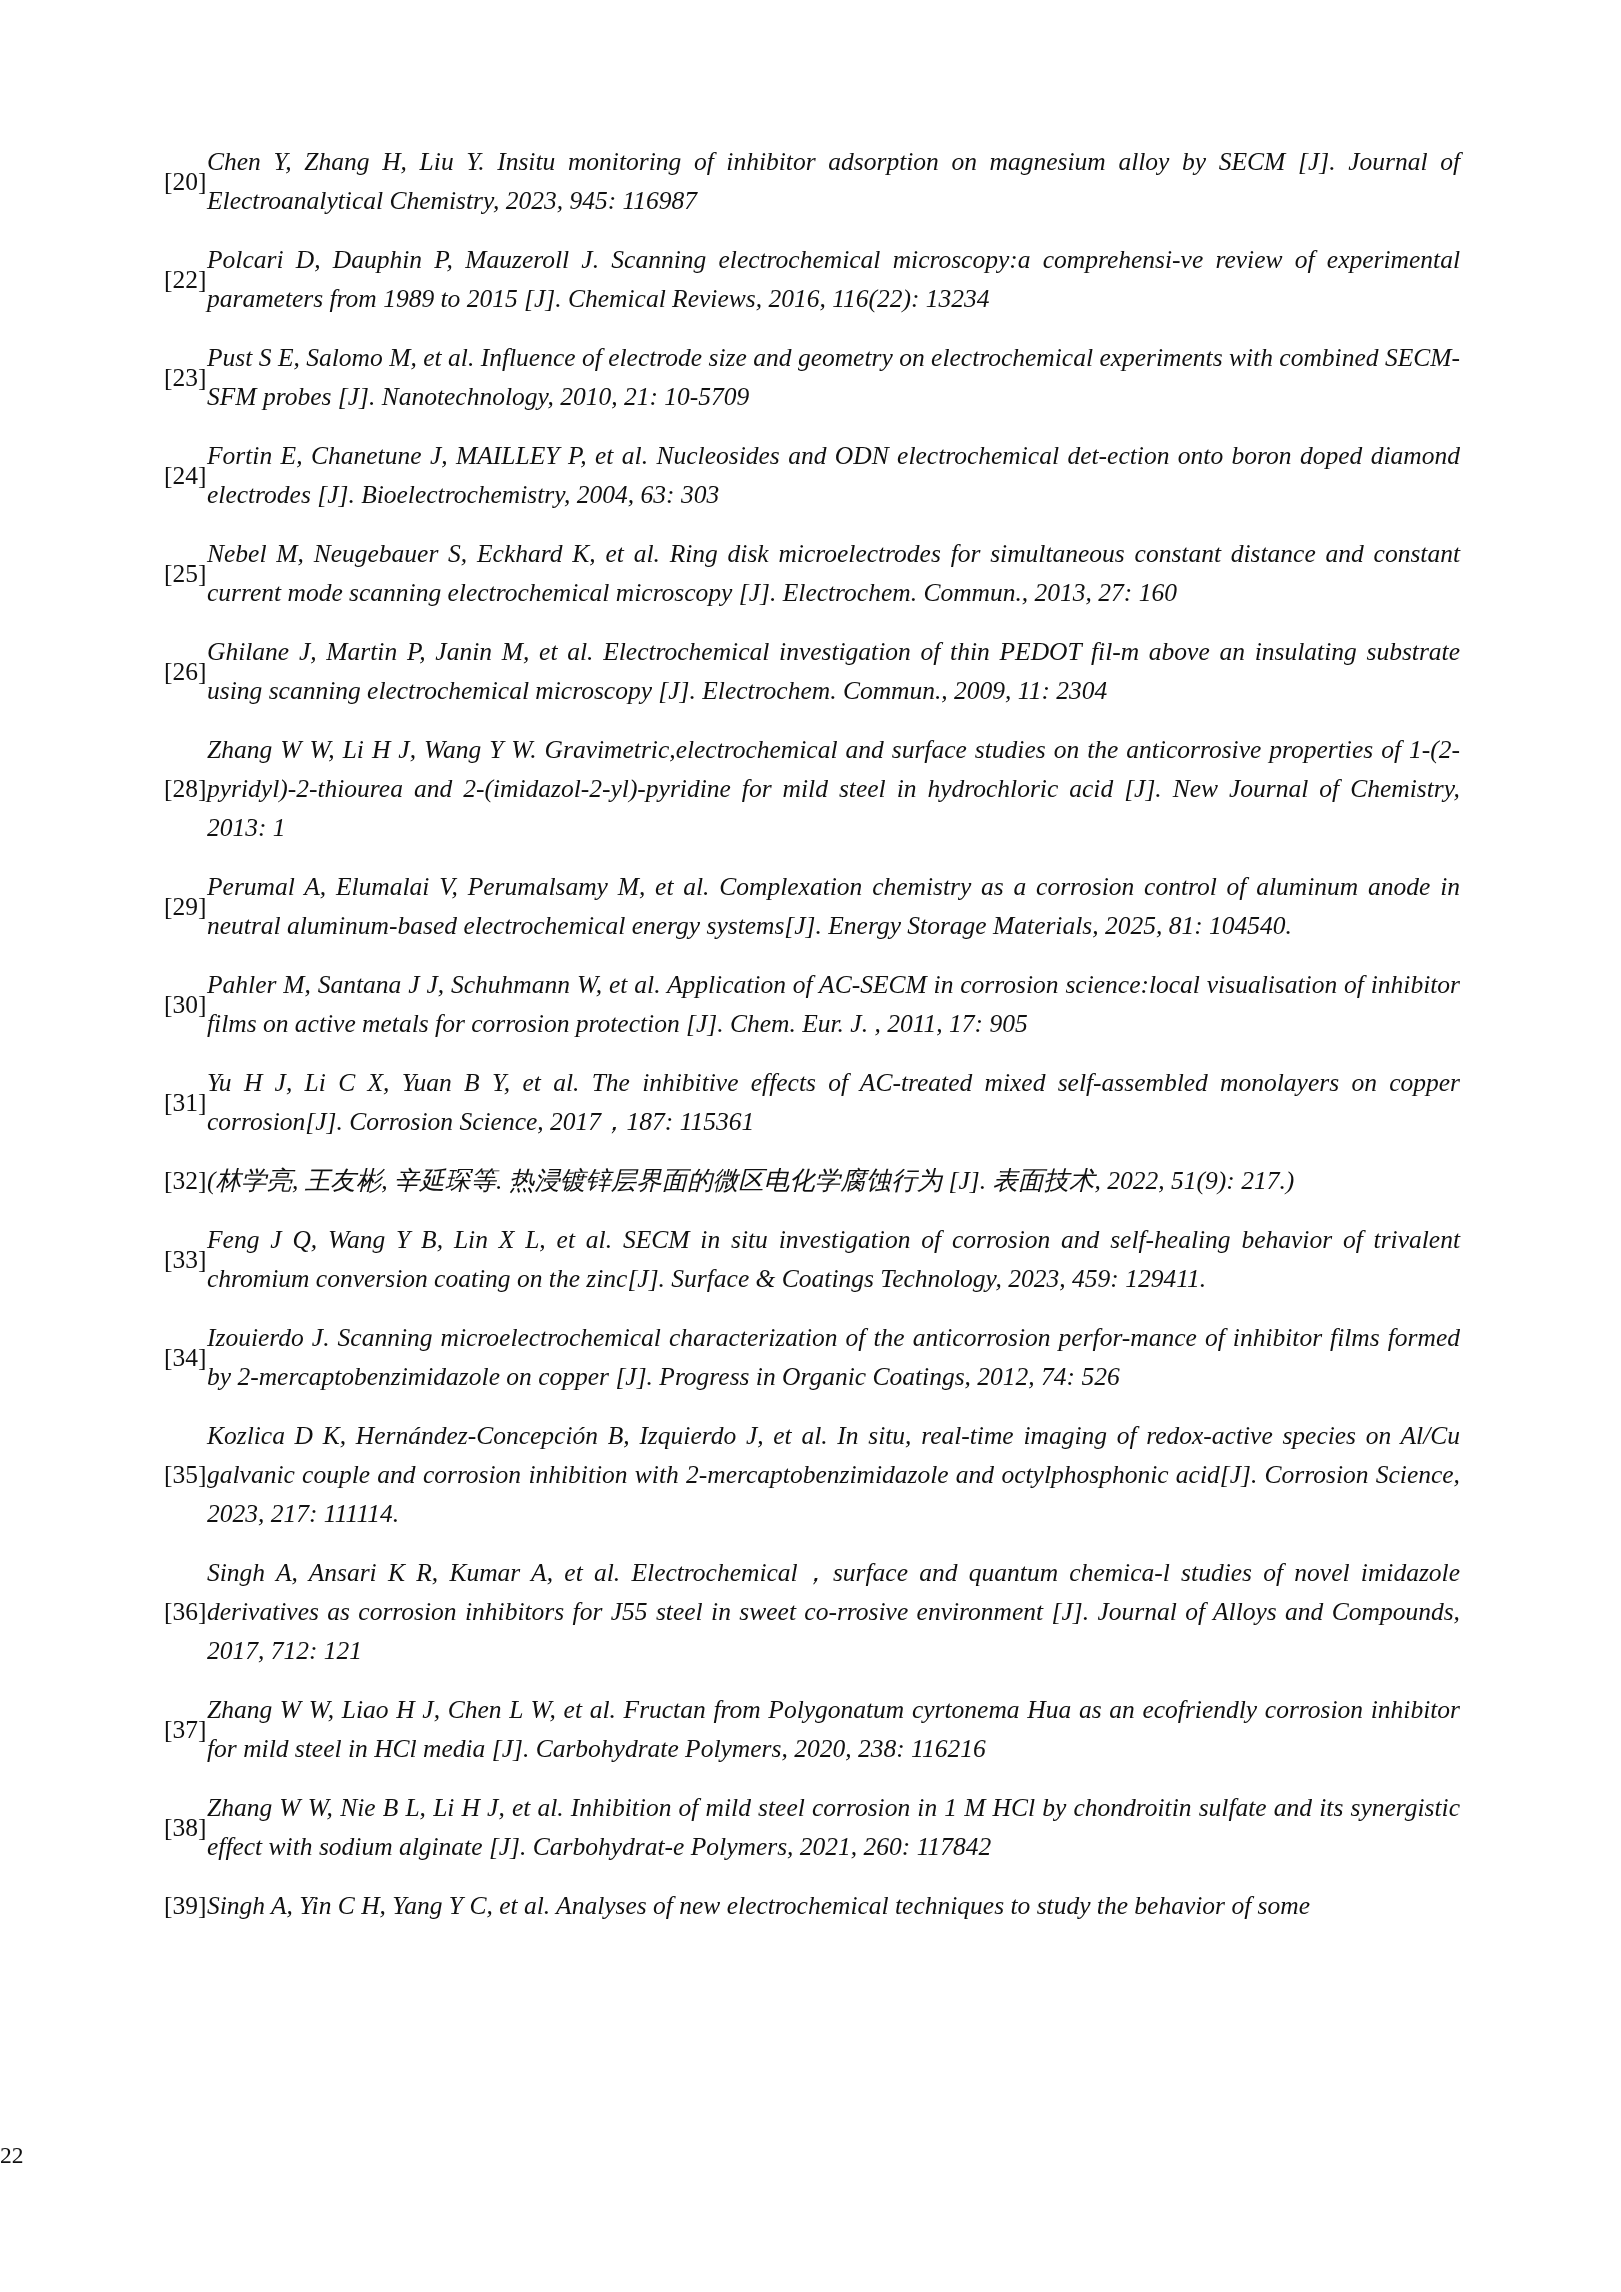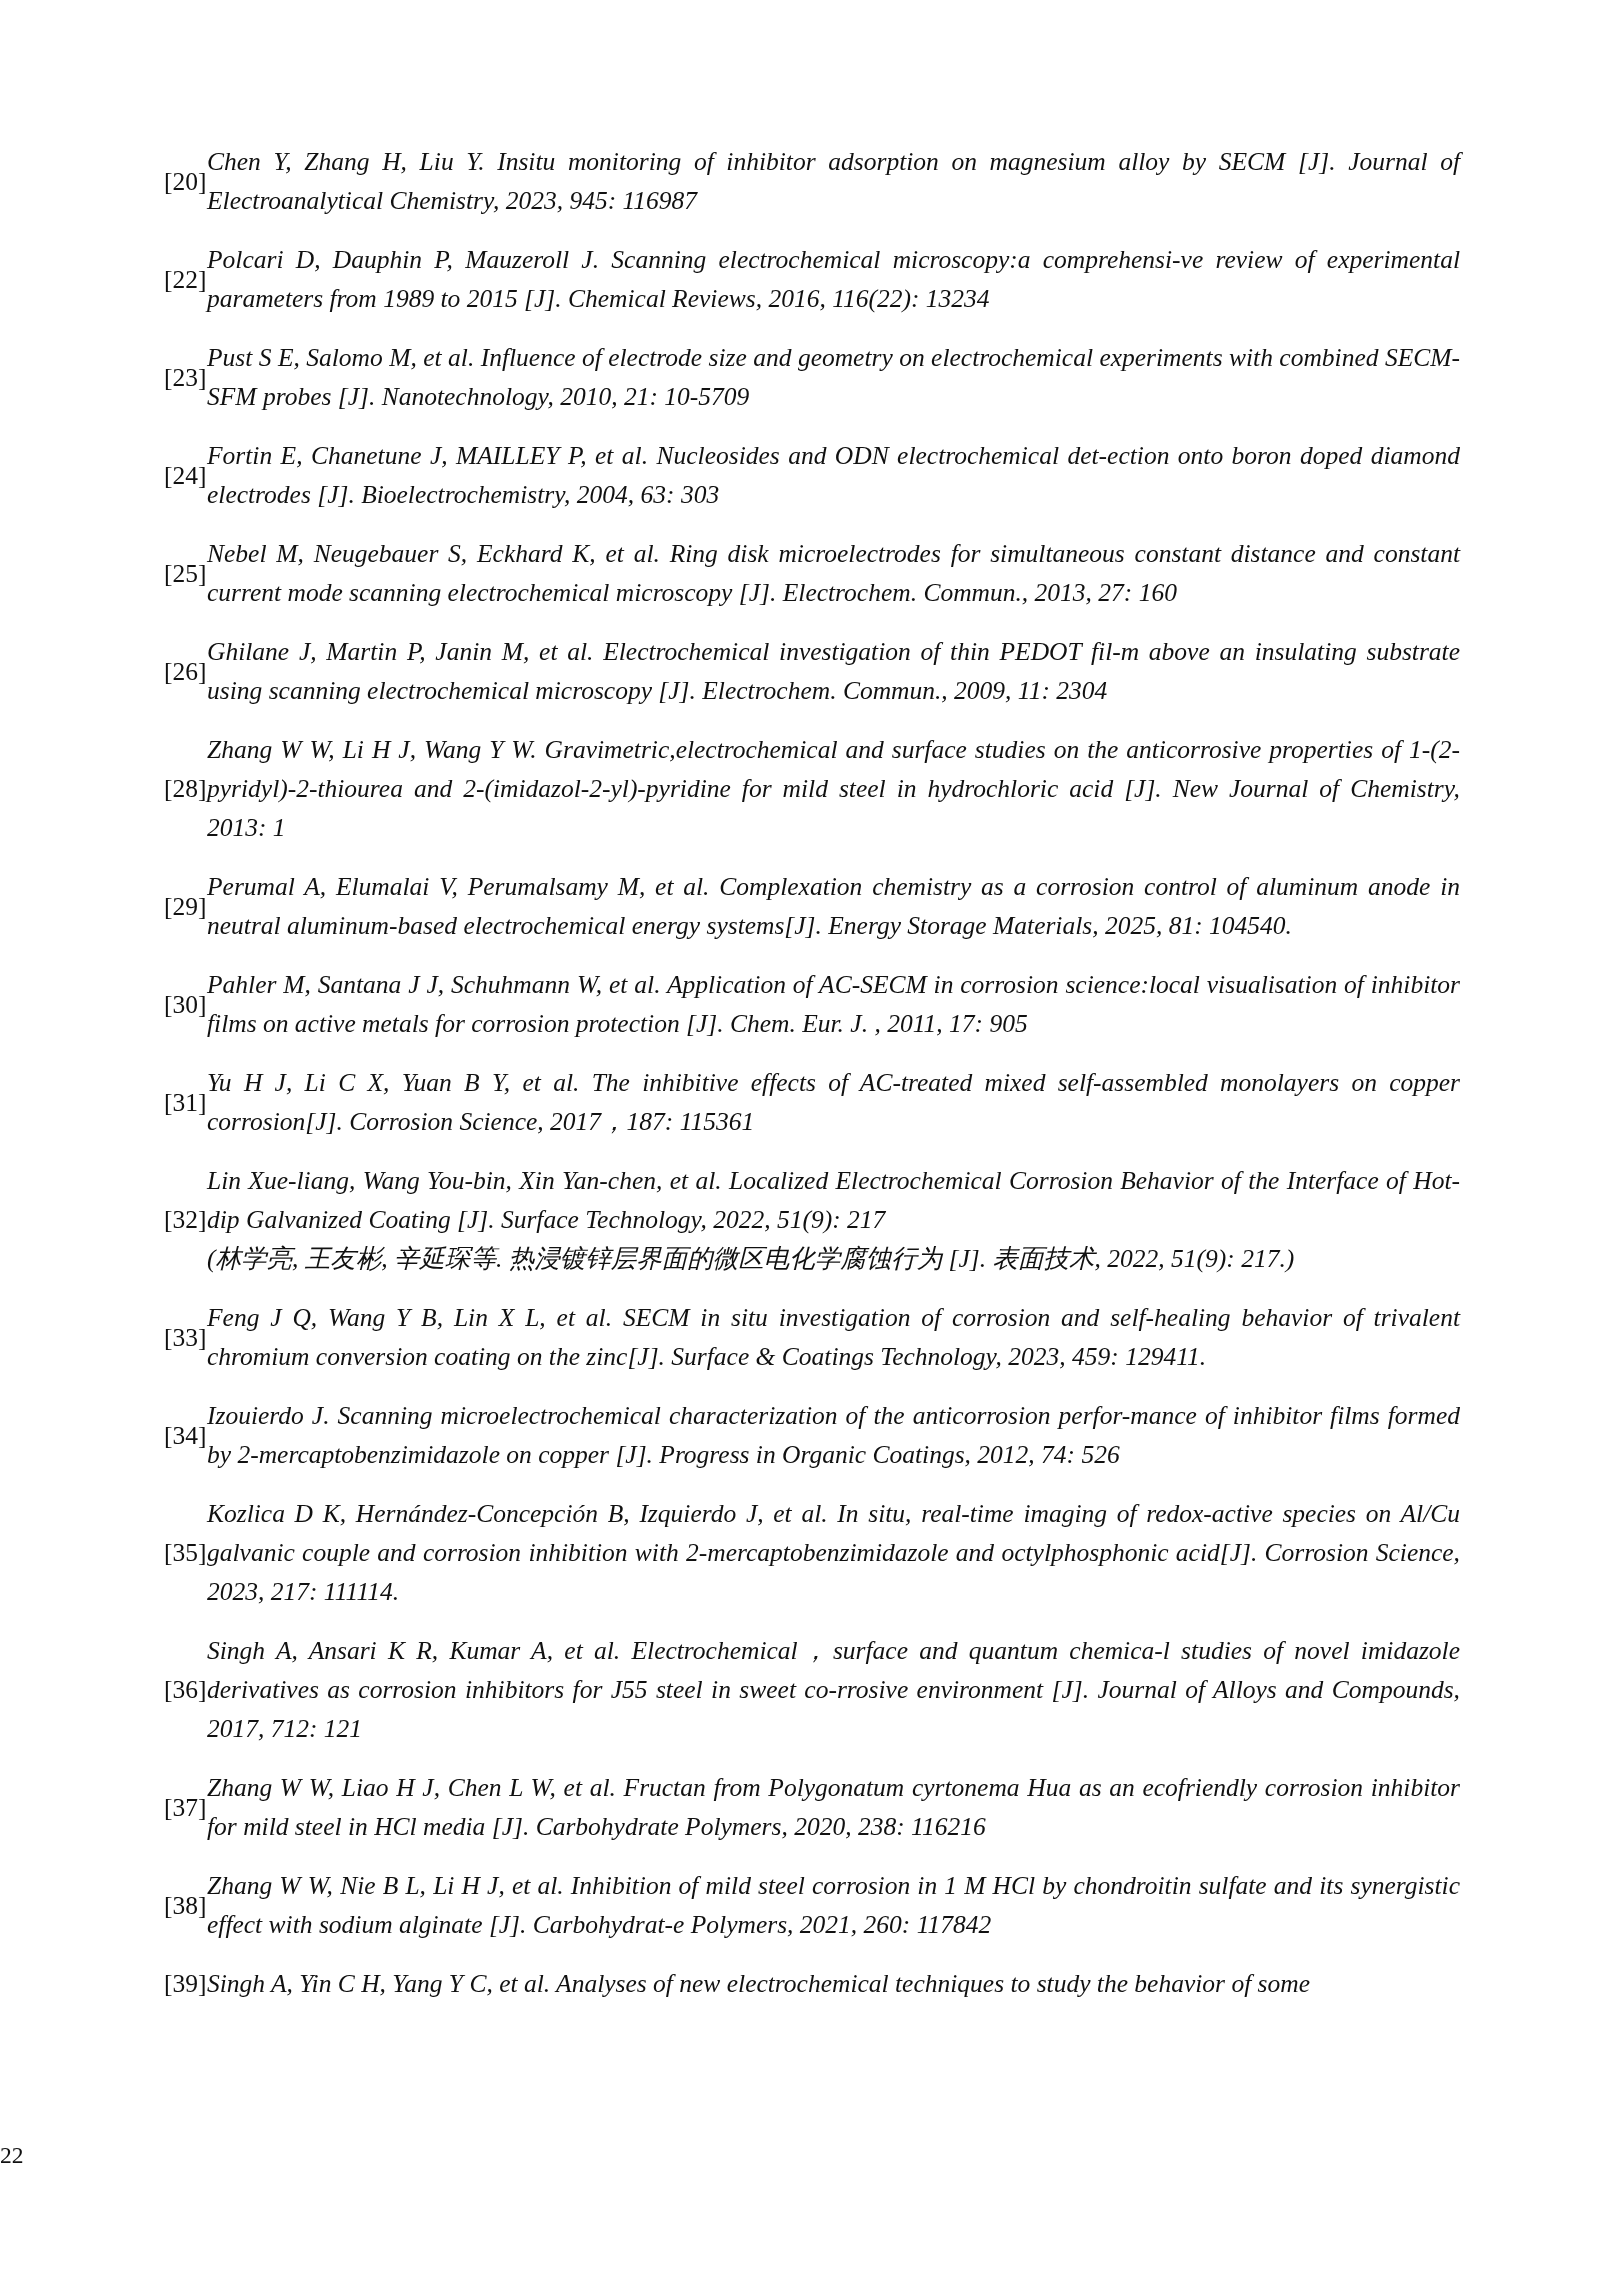--- a/index.html
+++ b/index.html
@@ -107,21 +107,21 @@
       <span class="ref-body">Pahler M, Santana J J, Schuhmann W, et al. Application of AC-SECM in corrosion science:local visualisation of inhibitor films on active metals for corrosion protection [J]. Chem. Eur. J. , 2011, 17: 905</span>
     </div>
 
     <div class="ref">
       <span class="ref-label">[31]</span>
       <span class="ref-body">Yu H J, Li C X, Yuan B Y, et al. The inhibitive effects of AC-treated mixed self-assembled monolayers on copper corrosion[J]. Corrosion Science, 2017，187: 115361</span>
     </div>
 
     <div class="ref">
       <span class="ref-label">[32]</span>
-      <span class="ref-body"><span>Lin Xue-liang, Wang You-bin, Xin Yan-chen, et al. Localized Electrochemical Corrosion Behavior of the Interface of Hot-dip Galvanized Coating [J]. Surface Technology, 2022, 51(9): 217</span><span class="ref-cn">(林学亮, 王友彬, 辛延琛等. 热浸镀锌层界面的微区电化学腐蚀行为 [J]. 表面技术, 2022, 51(9): 217.)</span></span>
+      <span class="ref-body"><span class="ref-cn">(林学亮, 王友彬, 辛延琛等. 热浸镀锌层界面的微区电化学腐蚀行为 [J]. 表面技术, 2022, 51(9): 217.)</span></span>
     </div>
 
     <div class="ref">
       <span class="ref-label">[33]</span>
       <span class="ref-body">Feng J Q, Wang Y B, Lin X L, et al. SECM in situ investigation of corrosion and self-healing behavior of trivalent chromium conversion coating on the zinc[J]. Surface &amp; Coatings Technology, 2023, 459: 129411.</span>
     </div>
 
     <div class="ref">
       <span class="ref-label">[34]</span>
       <span class="ref-body">Izouierdo J. Scanning microelectrochemical characterization of the anticorrosion perfor-mance of inhibitor films formed by 2-mercaptobenzimidazole on copper [J]. Progress in Organic Coatings, 2012, 74: 526</span>

